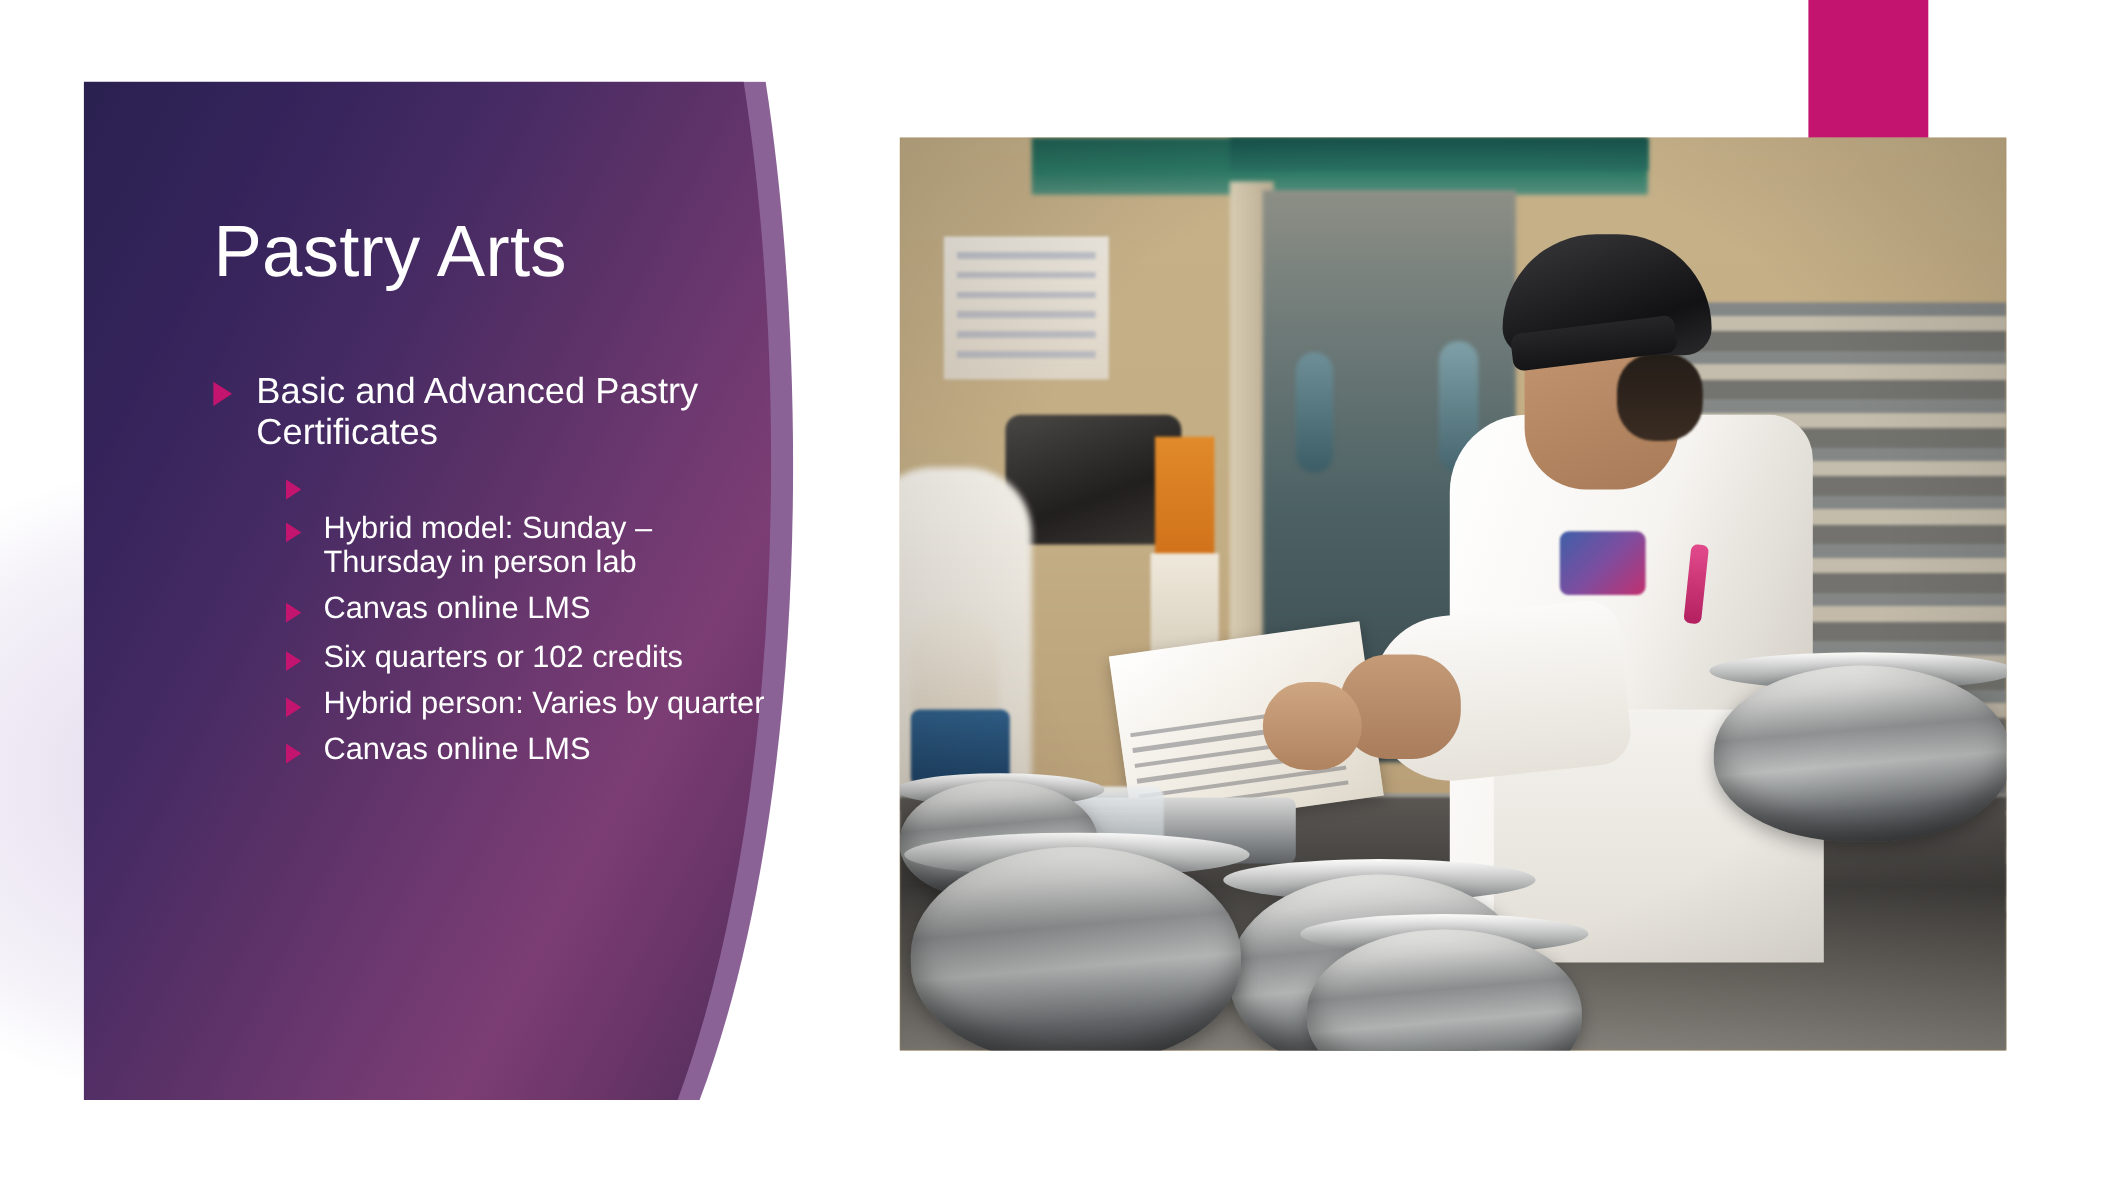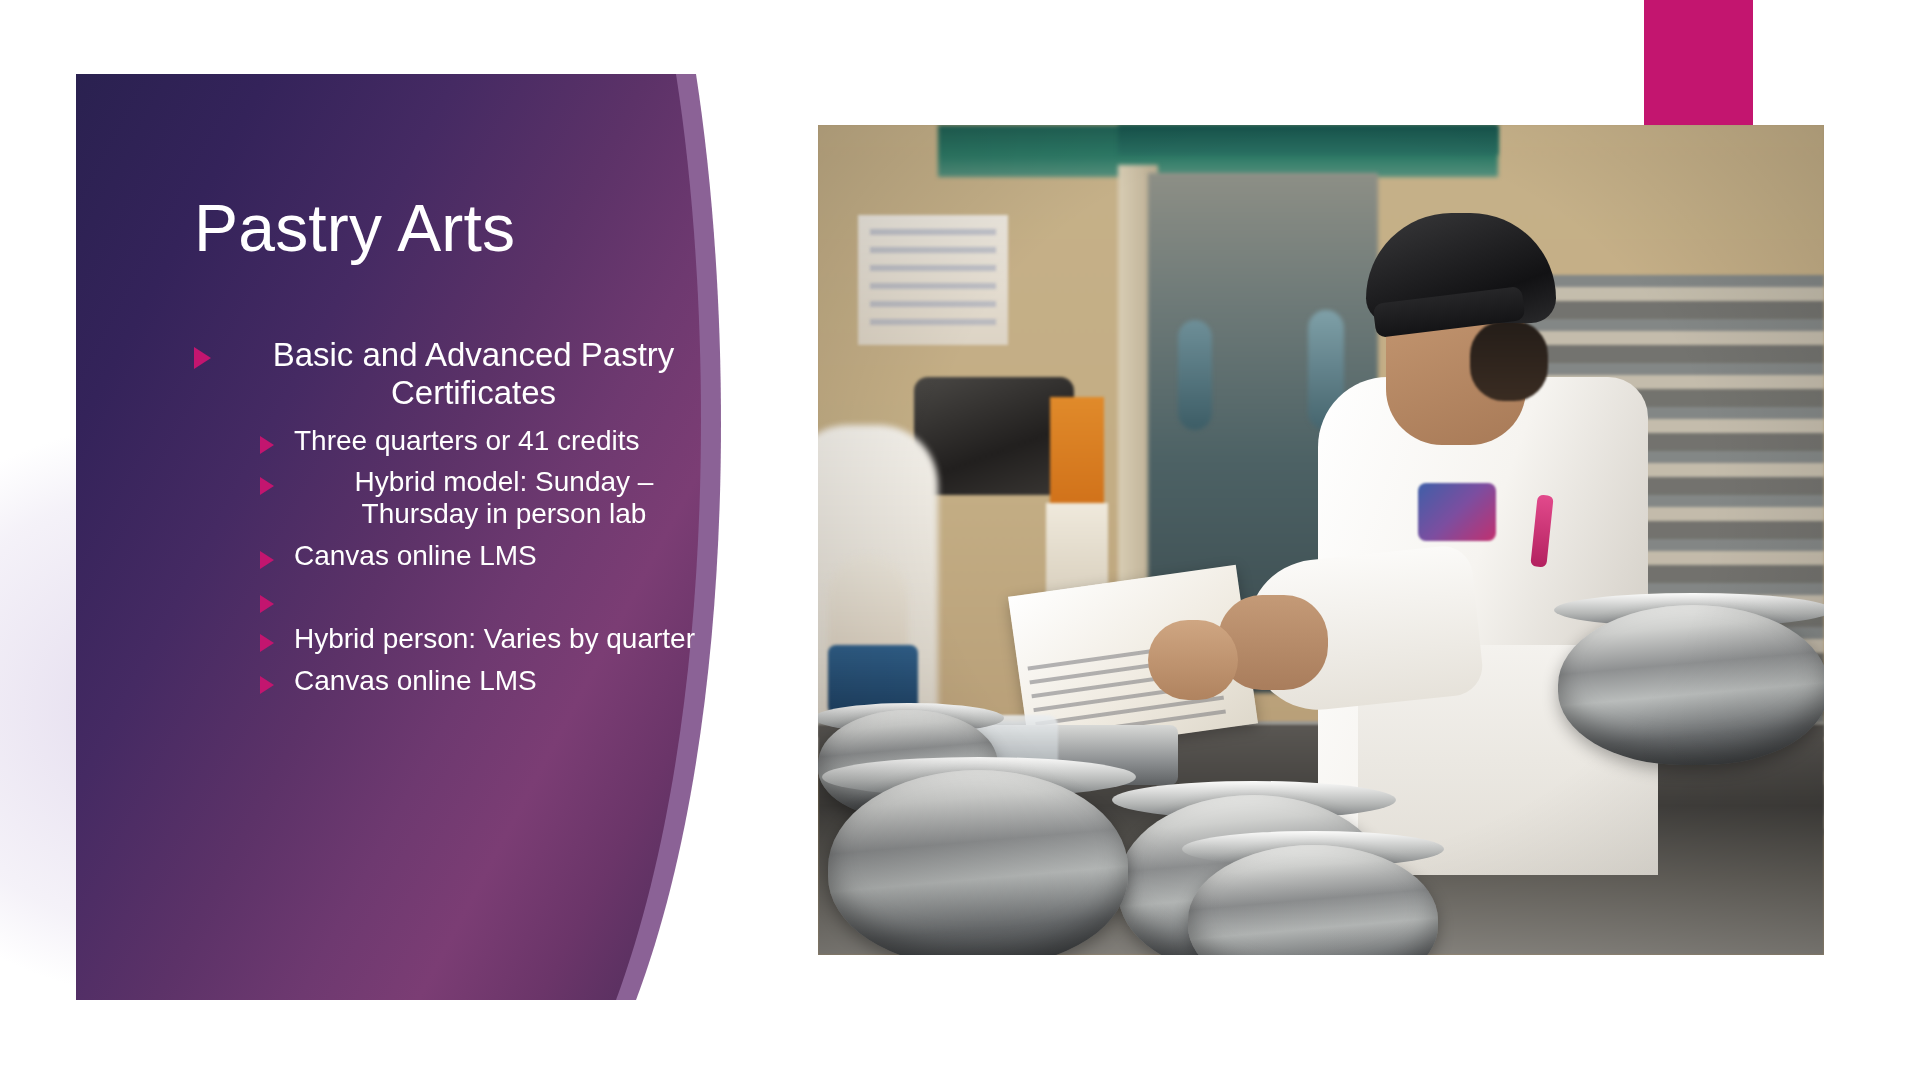--- a/index.html
+++ b/index.html
@@ -76,21 +76,20 @@
   .bullets{
     position:absolute;
     left:118px;top:262px;
     width:520px;
   }
 
   .bullet{
     display:flex;
     align-items:flex-start;
     margin-bottom:0px;
-    text-align:center;
   }
   .bullet .tri{
     flex:0 0 auto;
     margin-top:9px;
     width:0;height:0;
     border-style:solid;
   }
 
   
   .lvl1{margin-left:0px;margin-bottom:4px;}
@@ -382,36 +381,36 @@
 
     <div class="bullets">
 
       <div class="bullet lvl1">
         <span class="tri"></span>
         <span class="btxt">Basic and Advanced Pastry Certificates</span>
       </div>
 
       <div class="bullet lvl2 gap-top-sm">
         <span class="tri"></span>
-        <span class="btxt">Three quarters or 41 credits</span>
       </div>
 
       <div class="bullet lvl2">
         <span class="tri"></span>
         <span class="btxt">Hybrid model: Sunday – Thursday in person lab</span>
       </div>
 
       <div class="bullet lvl2">
         <span class="tri"></span>
         <span class="btxt">Canvas online LMS</span>
       </div>
 
 
       <div class="bullet lvl2 gap-top-sm">
         <span class="tri"></span>
+        <span class="btxt">Six quarters or 102 credits</span>
       </div>
 
       <div class="bullet lvl2">
         <span class="tri"></span>
         <span class="btxt">Hybrid person: Varies by quarter</span>
       </div>
 
       <div class="bullet lvl2">
         <span class="tri"></span>
         <span class="btxt">Canvas online LMS</span>

